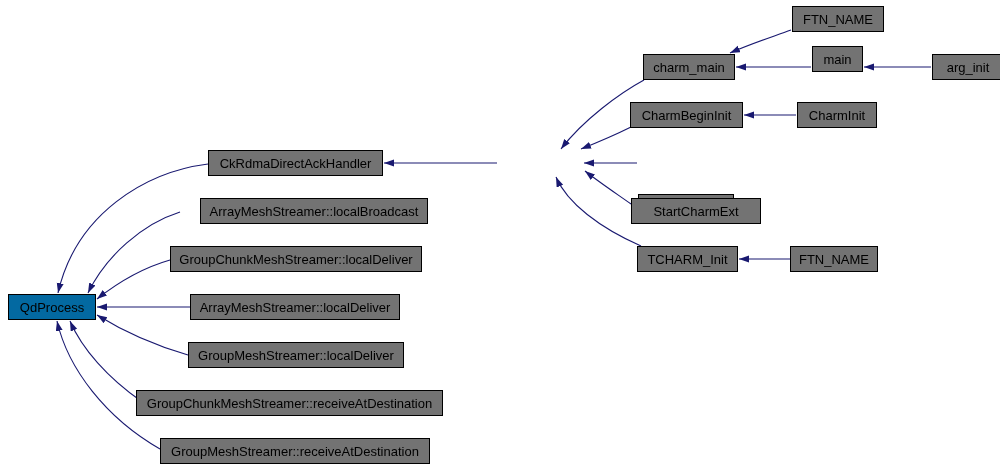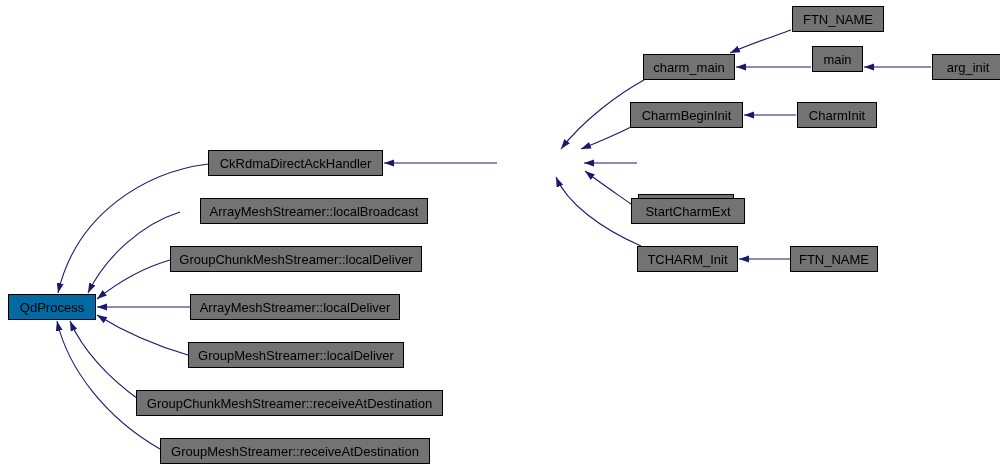--- a/index.html
+++ b/index.html
@@ -86,17 +86,17 @@
   <div class="node" style="left:188px; top:342px; width:216px;">GroupMeshStreamer::localDeliver</div>
   <div class="node" style="left:136px; top:390px; width:307px;">GroupChunkMeshStreamer::receiveAtDestination</div>
   <div class="node" style="left:160px; top:438px; width:270px;">GroupMeshStreamer::receiveAtDestination</div>
   <div class="node" style="left:643px; top:54px;  width:92px;">charm_main</div>
   <div class="node" style="left:792px; top:6px;   width:92px;">FTN_NAME</div>
   <div class="node" style="left:812px; top:46px;  width:51px;">main</div>
   <div class="node" style="left:932px; top:54px;  width:72px;">arg_init</div>
   <div class="node" style="left:630px; top:102px; width:113px;">CharmBeginInit</div>
   <div class="node" style="left:797px; top:102px; width:80px;">CharmInit</div>
   <div class="node" style="left:638px; top:150px; width:96px;margin-top:44px;">CharmLibInit</div>
-  <div class="node" style="left:631px; top:198px; width:114px;">StartCharmExt</div>
+  <div class="node" style="left:631px; top:198px; width:130px;">StartCharmExt</div>
   <div class="node" style="left:637px; top:246px; width:101px;">TCHARM_Init</div>
   <div class="node" style="left:790px; top:246px; width:88px;">FTN_NAME</div>
 
 </div>
 
 </body></html>

